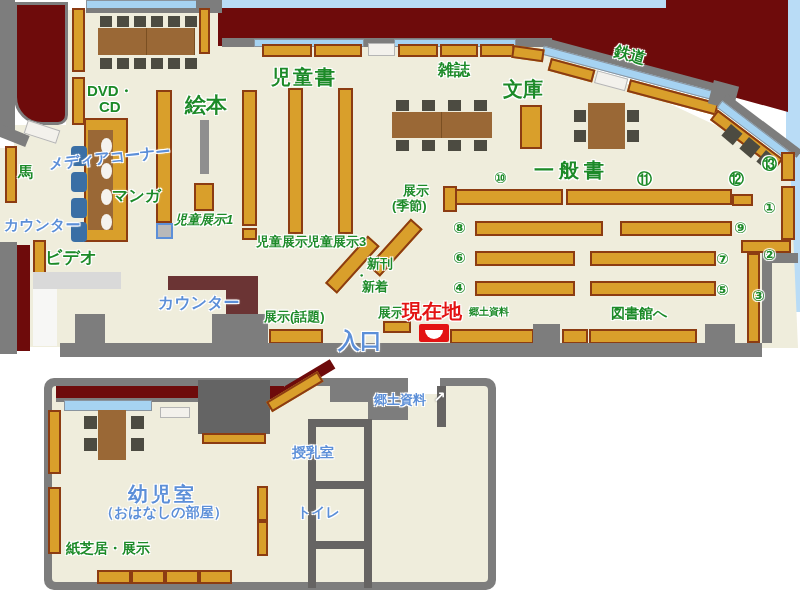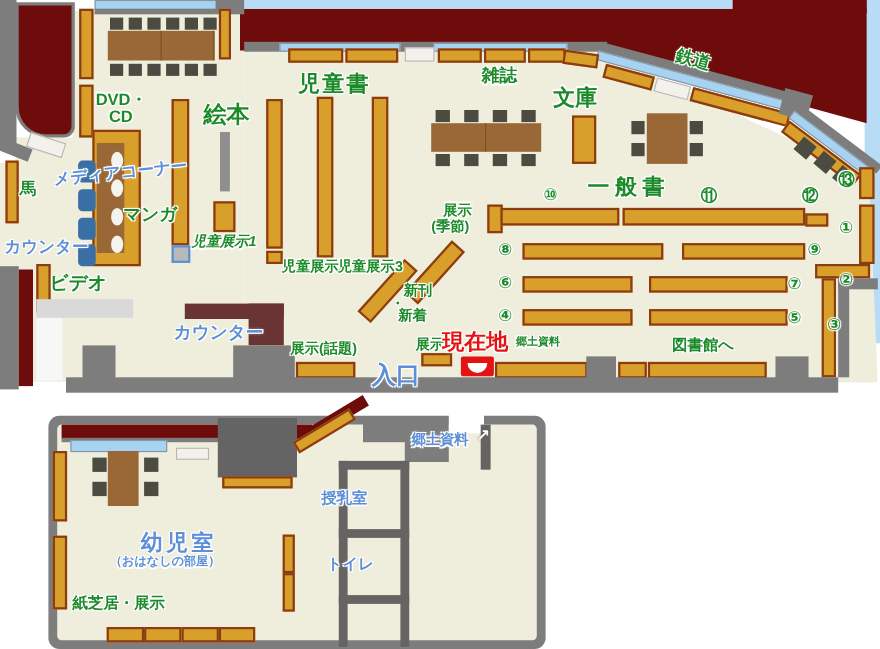--- a/index.html
+++ b/index.html
@@ -249,20 +249,20 @@
   <div class="s shelf" style="left:48px;top:410px;width:13px;height:64px;"></div>
   <div class="s shelf" style="left:48px;top:487px;width:13px;height:67px;"></div>
   <div class="s shelf" style="left:257px;top:486px;width:11px;height:35px;"></div>
   <div class="s shelf" style="left:257px;top:521px;width:11px;height:35px;"></div>
   <div class="s shelf" style="left:97px;top:570px;width:34px;height:14px;"></div>
   <div class="s shelf" style="left:131px;top:570px;width:34px;height:14px;"></div>
   <div class="s shelf" style="left:165px;top:570px;width:34px;height:14px;"></div>
   <div class="s shelf" style="left:199px;top:570px;width:33px;height:14px;"></div>
 
   <span class="lbl b" style="left:128px;top:483px;font-size:20px;letter-spacing:3px;">幼児室</span>
-  <span class="lbl b" style="left:100px;top:505px;font-size:11px;">（おはなしの部屋）</span>
+  <span class="lbl b" style="left:100px;top:505px;font-size:14px;">（おはなしの部屋）</span>
   <span class="lbl g" style="left:66px;top:541px;font-size:14px;">紙芝居・展示</span>
   <span class="lbl b" style="left:292px;top:445px;font-size:14px;">授乳室</span>
   <span class="lbl b" style="left:297px;top:505px;font-size:14px;">トイレ</span>
   <span class="lbl b" style="left:374px;top:393px;font-size:13px;">郷土資料</span>
   <span class="lbl" style="left:433px;top:389px;font-size:15px;color:#ffffff;text-shadow:0 0 2px #555;">↗</span>
 
 </div>
 
 </body></html>

